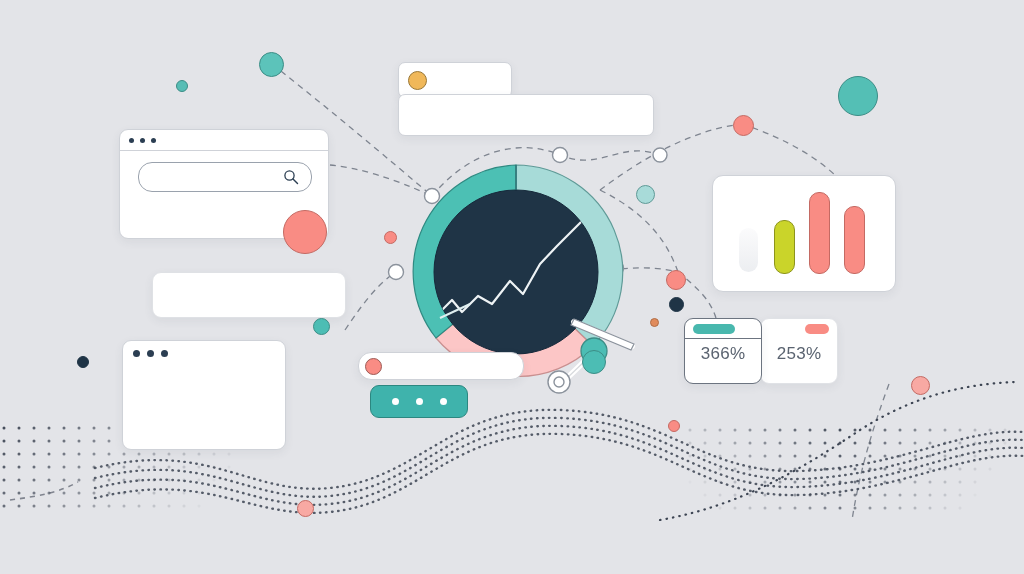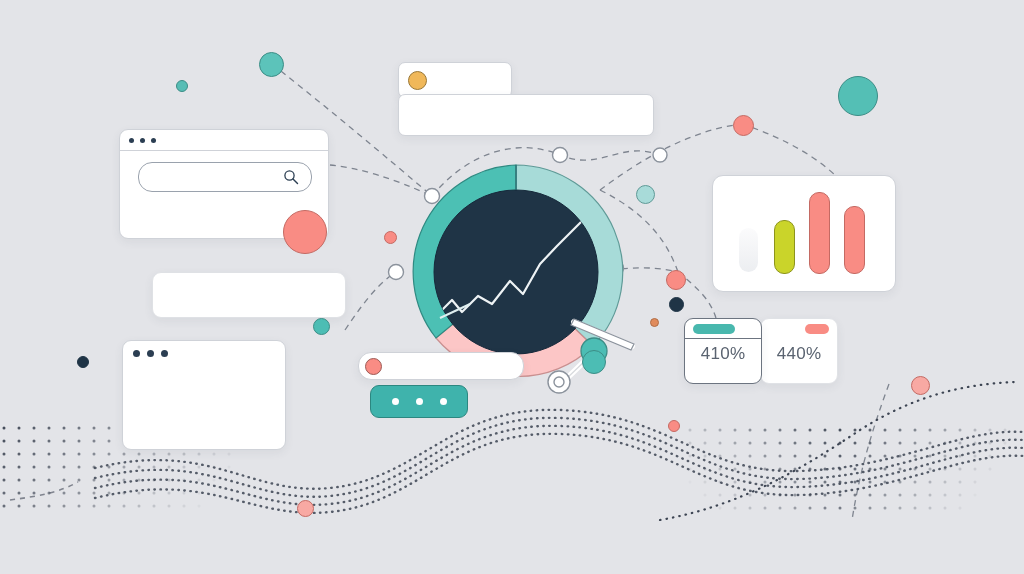--- a/index.html
+++ b/index.html
@@ -521,27 +521,27 @@
     <div class="bar" style="left:26px;top:52px;width:19px;height:44px;background:linear-gradient(#fbfbfc,#eceef1);"></div>
     <div class="bar" style="left:61px;top:44px;width:19px;height:52px;background:#cad42a;border:1.3px solid #8d941d;"></div>
     <div class="bar" style="left:96px;top:16px;width:19px;height:80px;background:#f98c84;border:1.3px solid #c46a63;"></div>
     <div class="bar" style="left:131px;top:30px;width:19px;height:66px;background:#f98c84;border:1.3px solid #c46a63;"></div>
   </div>
 
   <div class="card" id="card-pct-b">
     <div class="pct-head plain">
       <span class="pill-tag" style="right:8px;width:24px;background:#f98c84;"></span>
     </div>
-    <div class="pct-val">440%</div>
+    <div class="pct-val">253%</div>
   </div>
   <div class="card" id="card-pct-a">
     <div class="pct-head">
       <span class="pill-tag" style="left:8px;width:42px;background:#49b8ae;"></span>
     </div>
-    <div class="pct-val">410%</div>
+    <div class="pct-val">366%</div>
   </div>
 
   <div class="card" id="pill-search">
     <div id="pill-dot"></div>
   </div>
   <div id="btn-teal">
     <span class="wdot"></span>
     <span class="wdot"></span>
     <span class="wdot"></span>
   </div>

